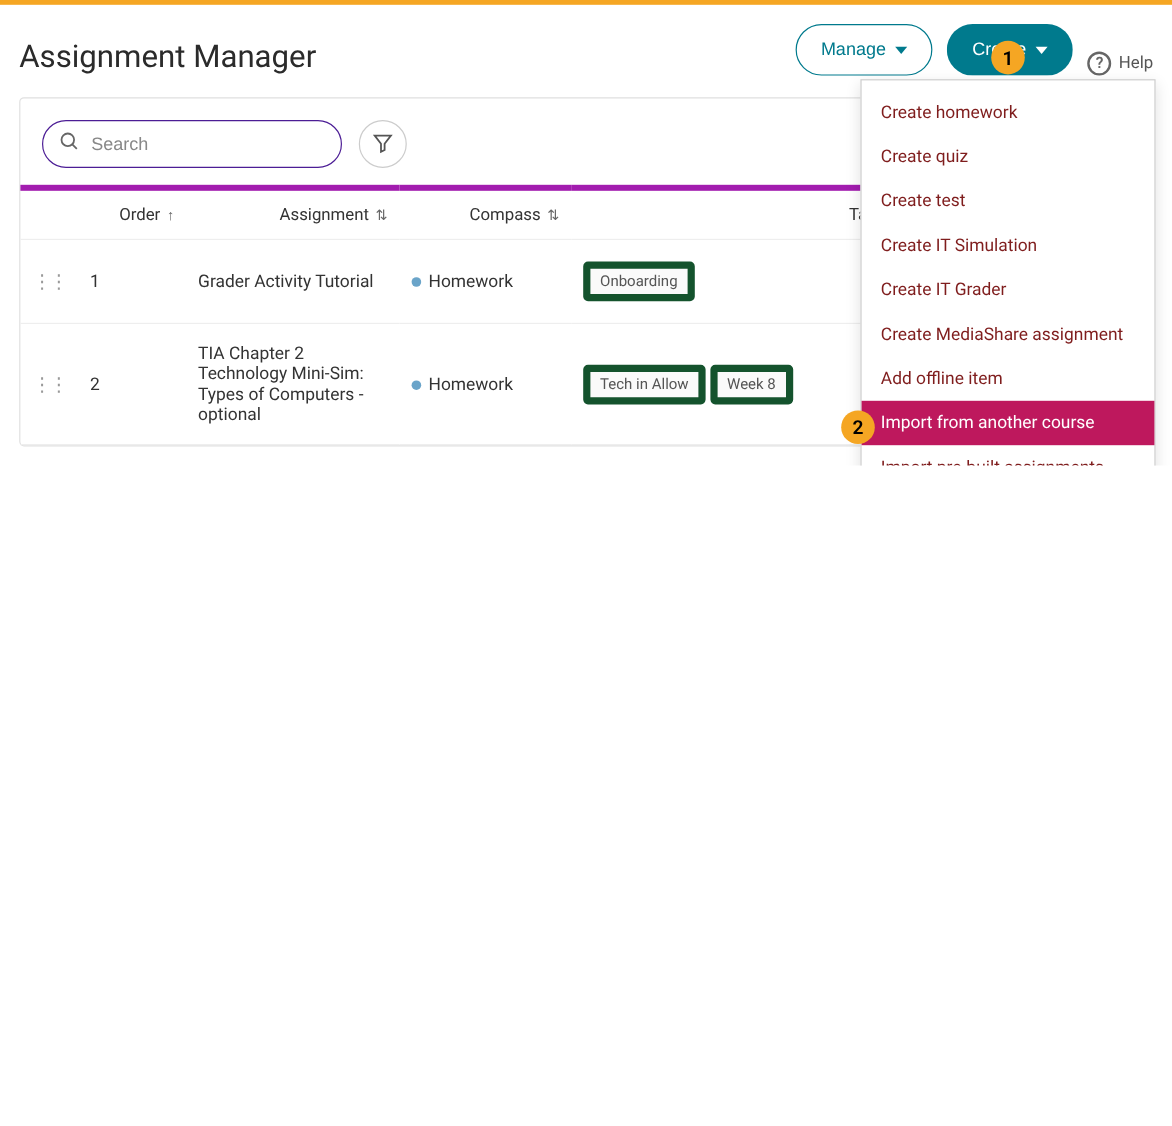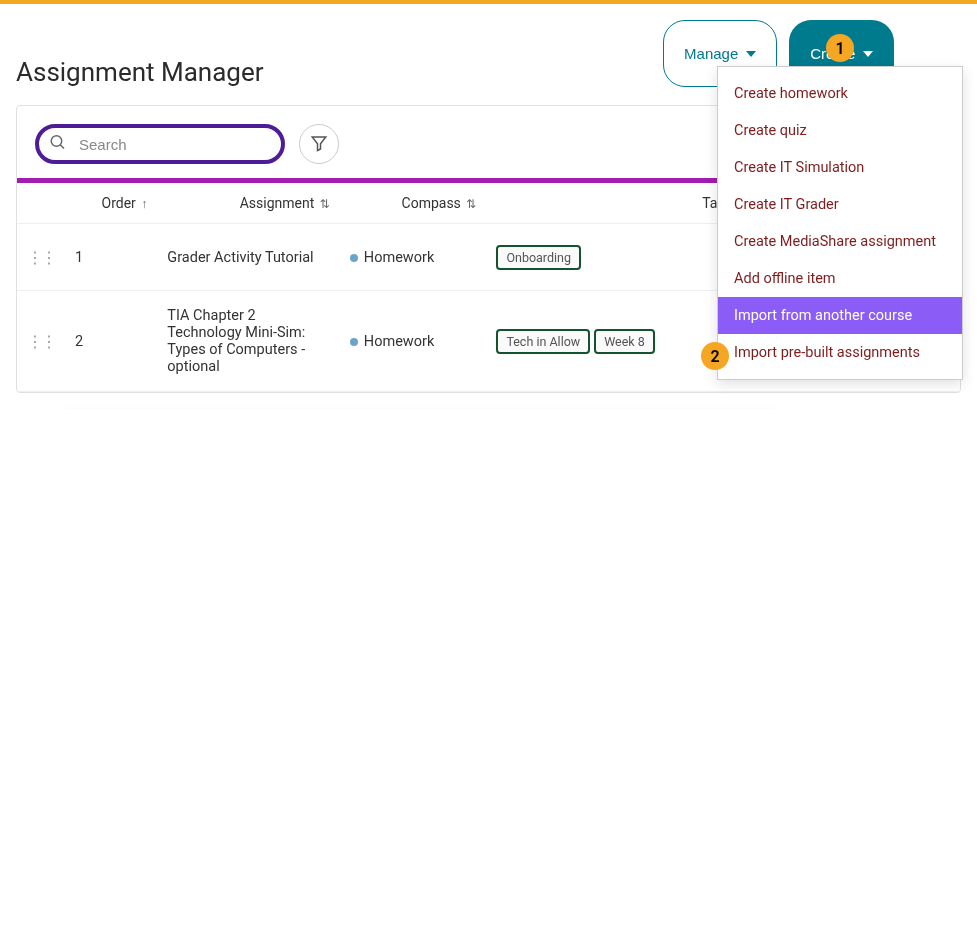--- a/index.html
+++ b/index.html
@@ -3,52 +3,52 @@
 <meta charset="utf-8">
 <style>
 * { box-sizing: border-box; margin: 0; padding: 0; }
 body { font-family: -apple-system, "Segoe UI", Roboto, Arial, sans-serif; font-size: 14px; color: #333; background: #fff; width: 977px; position: relative; }
 .accent-bar { height: 4px; background: #f5a623; width: 100%; }
 .page { padding: 16px; position: relative; }
 
 
 .hdr { display: flex; align-items: flex-end; gap: 12px; margin-bottom: 18px; }
 .hdr h1 { font-size: 26px; font-weight: 400; color: #2b2b2b; flex: 1; }
-.btn { border-radius: 22px; padding: 24px 20px; font-size: 15px; cursor: pointer; display: inline-flex; align-items: center; gap: 8px; border: 1px solid transparent; }
+.btn { border-radius: 22px; padding: 12px 20px; font-size: 15px; cursor: pointer; display: inline-flex; align-items: center; gap: 8px; border: 1px solid transparent; }
 .btn-outline { background: #fff; border-color: #007a8d; color: #007a8d; }
 .btn-primary { background: #007a8d; color: #fff; }
 .help { display: inline-flex; align-items: center; gap: 6px; color: #555; cursor: pointer; }
 .qmark { width: 20px; height: 20px; border: 2px solid #666; border-radius: 50%; display: inline-flex; align-items: center; justify-content: center; font-size: 13px; font-weight: 600; color: #666; }
 .chev { display:inline-block; width:0; height:0; border-left:5px solid transparent; border-right:5px solid transparent; border-top:6px solid currentColor; }
 
 
 .marker { position: absolute; width: 28px; height: 28px; background: #f5a623; border-radius: 50%; display: flex; align-items: center; justify-content: center; font-size: 16px; font-weight: 600; color: #000; z-index: 40; }
 
 
 .card { border: 1px solid #e0e0e0; border-radius: 4px; padding: 0; background: #fff; }
 .toolbar { padding: 18px 18px 14px; display: flex; gap: 14px; align-items: center; }
 .search { position: relative; }
-.search input { width: 250px; height: 40px; border: 4px solid #4c1d95; border-radius: 22px; padding: 0 16px 0 40px; font-size: 15px; color: #555; outline: none; }
+.search input { width: 250px; height: 40px; border: 1px solid #4c1d95; border-radius: 22px; padding: 0 16px 0 40px; font-size: 15px; color: #555; outline: none; }
 .search input::placeholder { color: #888; }
 .search .ico { position: absolute; left: 14px; top: 50%; transform: translateY(-50%); color: #666; }
 .filter-btn { width: 40px; height: 40px; border: 1px solid #ccc; border-radius: 50%; background: #fff; display: flex; align-items: center; justify-content: center; cursor: pointer; }
 
 
 table { width: 100%; border-collapse: collapse; }
 thead th { text-align: right; font-weight: 400; color: #333; font-size: 14px; padding: 12px 10px; border-top: 5px solid #a21caf; border-bottom: 1px solid #eee; white-space: nowrap; }
 thead th .sort { color: #666; font-size: 12px; margin-left: 2px; }
 tbody td { padding: 16px 10px; border-bottom: 1px solid #eee; vertical-align: middle; font-size: 14.5px; color: #333; }
 .drag { color: #999; cursor: grab; font-size: 16px; letter-spacing: -2px; }
 .dot { width:8px; height:8px; border-radius:50%; background:#6aa4c9; display:inline-block; margin-right:6px; vertical-align:middle; }
-.tag { display:inline-block; border:2px solid #14532d; border-radius:4px; padding:3px 8px; font-size:12.5px; color:#555; background:#fafafa; margin:2px 4px 2px 0; }
+.tag { display:inline-block; border:6px solid #14532d; border-radius:4px; padding:3px 8px; font-size:12.5px; color:#555; background:#fafafa; margin:2px 4px 2px 0; }
 
 
 .menu { position: absolute; top: 62px; right: 14px; width: 246px; background: #fff; border: 1px solid #ccc; box-shadow: 0 4px 12px rgba(0,0,0,.12); z-index: 30; padding: 8px 0; }
 .menu a { display: block; padding: 10px 16px; color: #7f1d1d; text-decoration: none; font-size: 14.5px; cursor: pointer; }
-.menu a.sel { background: #8b5cf6; color: #fff; }
+.menu a.sel { background: #be185d; color: #fff; }
 
 
 .modal { position: absolute; left: 65px; top: 408px; width: 710px; background: #fff; border: 1px solid #ccc; box-shadow: 0 2px 10px rgba(0,0,0,.1); z-index: 20; }
 .modal-hdr { display: flex; align-items: center; padding: 16px 20px 12px; }
 .modal-hdr h2 { font-size: 22px; font-weight: 400; flex: 1; color: #333; }
 .print-ico { margin-right: 18px; color: #555; cursor: pointer; }
 
 .steps { background: #ebebeb; padding: 12px 14px; display: flex; align-items: center; gap: 8px; font-size: 14.5px; color: #444; position: relative; }
 .stepnum { width: 20px; height: 20px; border: 1px solid #777; border-radius: 50%; display: inline-flex; align-items: center; justify-content: center; font-size: 12px; color: #555; background: #fff; }
 .stepnum.active { background: #007a8d; border-color: #007a8d; color: #fff; }
@@ -146,20 +146,21 @@
             <td>04/24/23<br>12:00am</td>
             <td>05/3</td>
           </tr>
         </tbody>
     </table>
   </div>
 
   <div class="menu" id="menu">
       <a>Create homework</a>
       <a>Create quiz</a>
+      <a>Create test</a>
       <a>Create IT Simulation</a>
       <a>Create IT Grader</a>
       <a>Create MediaShare assignment</a>
       <a>Add offline item</a>
       <a class="sel">Import from another course</a>
       <a>Import pre-built assignments</a>
     </div>
 
   <div class="marker" style="top:338px; left:701px;">2</div>
 

